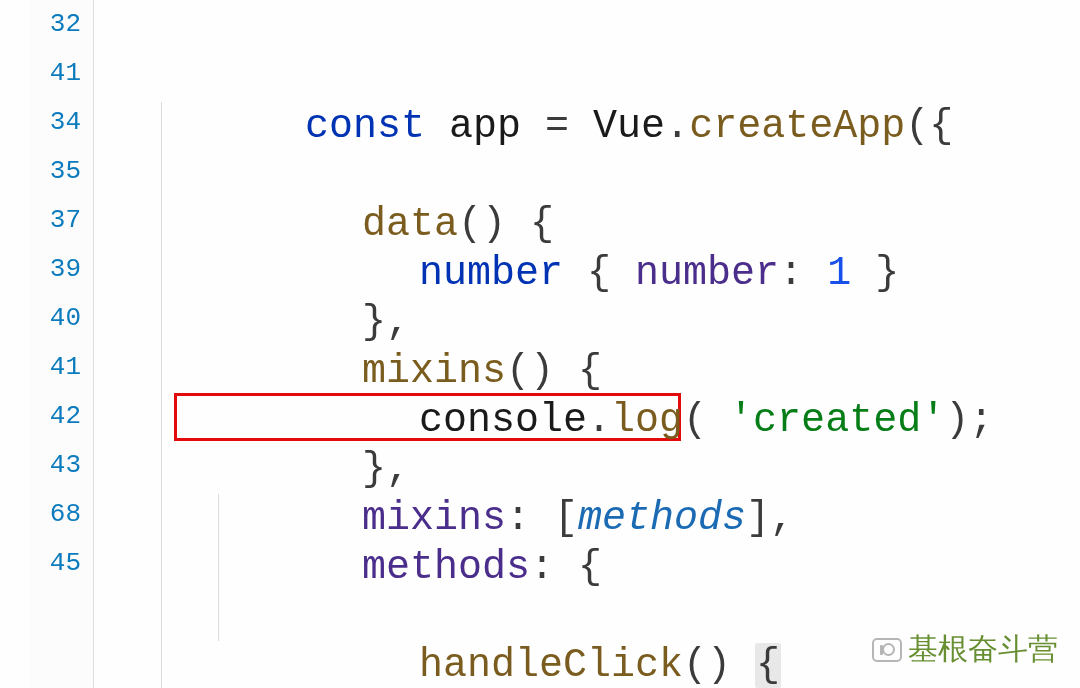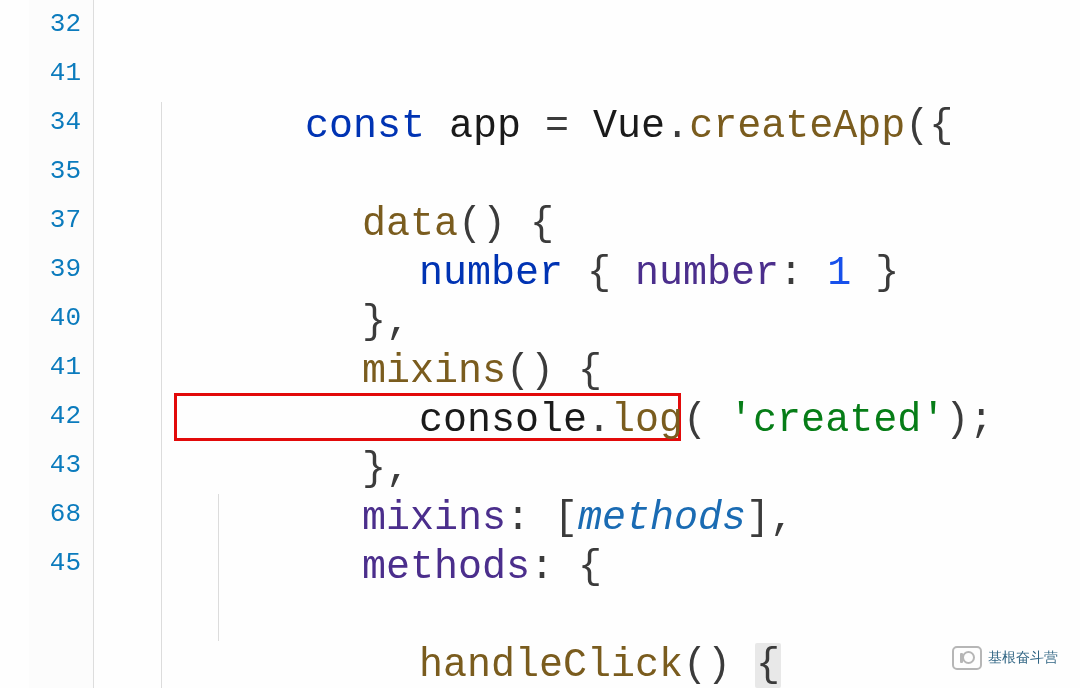--- a/index.html
+++ b/index.html
@@ -81,23 +81,23 @@
       pointer-events: none;
     }
     .tb { display:inline-block; vertical-align: top; line-height: 49px;}
     .watermark {
       position: absolute;
       bottom: 18px;
       right: 22px;
       display: flex;
       align-items: center;
       gap: 6px;
-      color: #0c4a6e;
+      color: #4d7c0f;
       font-family: -apple-system, "PingFang SC", "Microsoft YaHei", sans-serif;
-      font-size: 14px;
+      font-size: 30px;
       opacity: 0.85;
     }
     .wm-icon {
       width: 30px;
       height: 24px;
       border: 2px solid #aaa;
       border-radius: 5px;
       position: relative;
     }
     .wm-icon::before {

